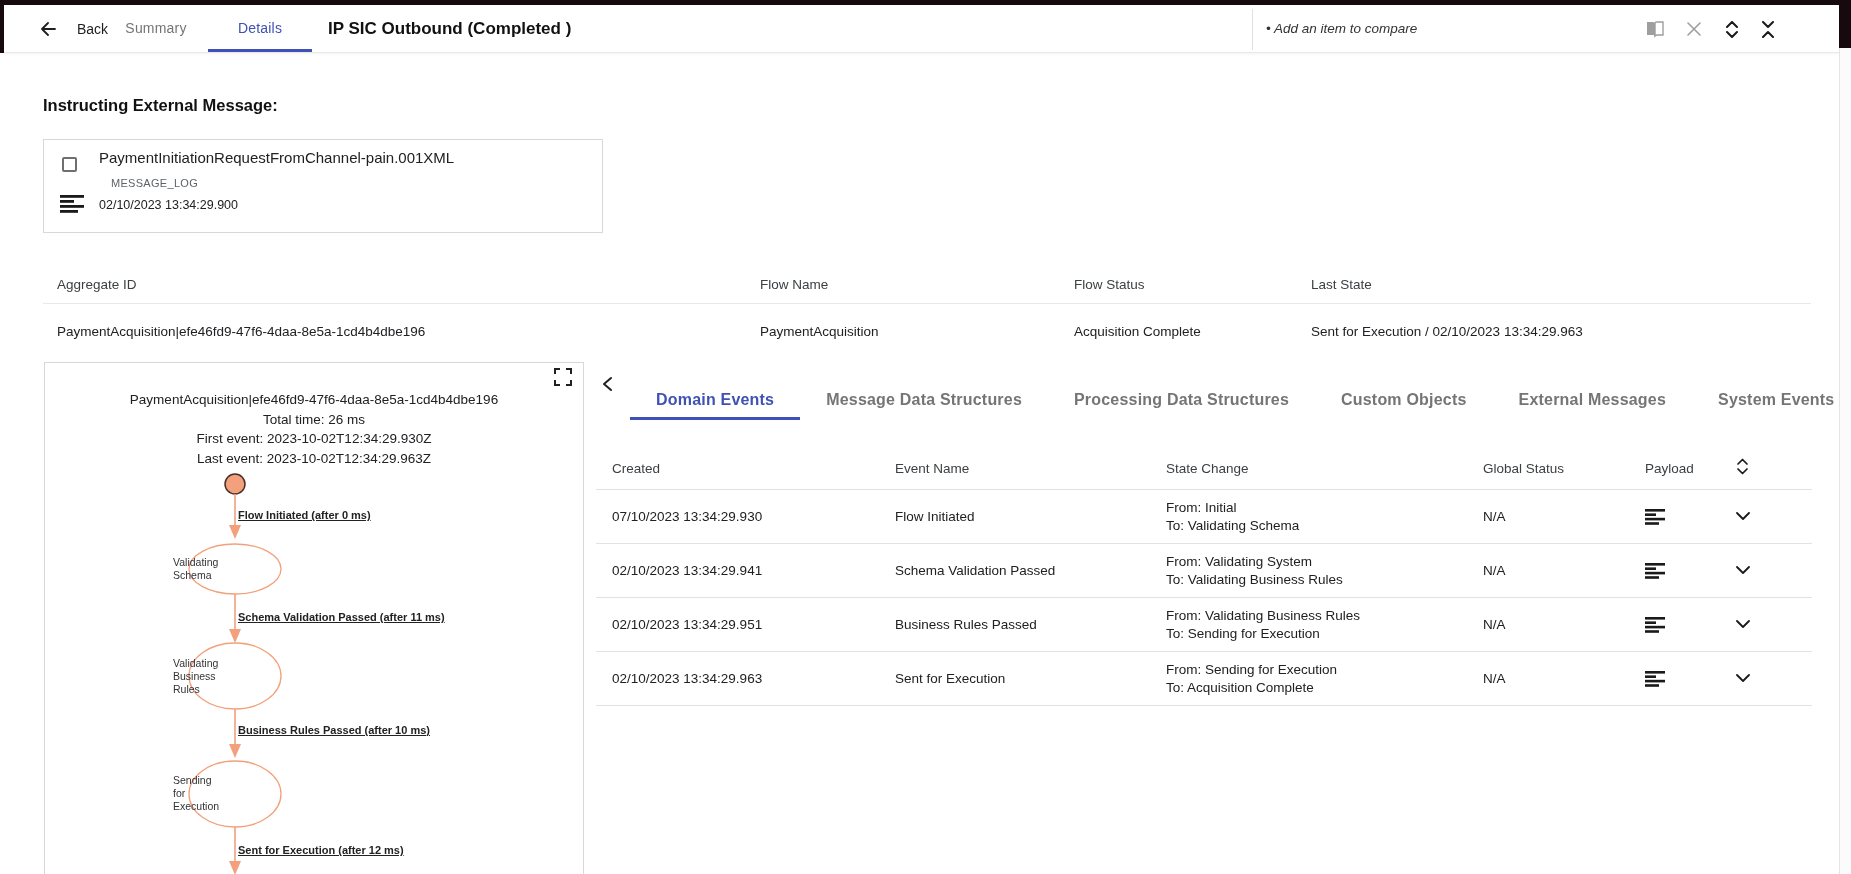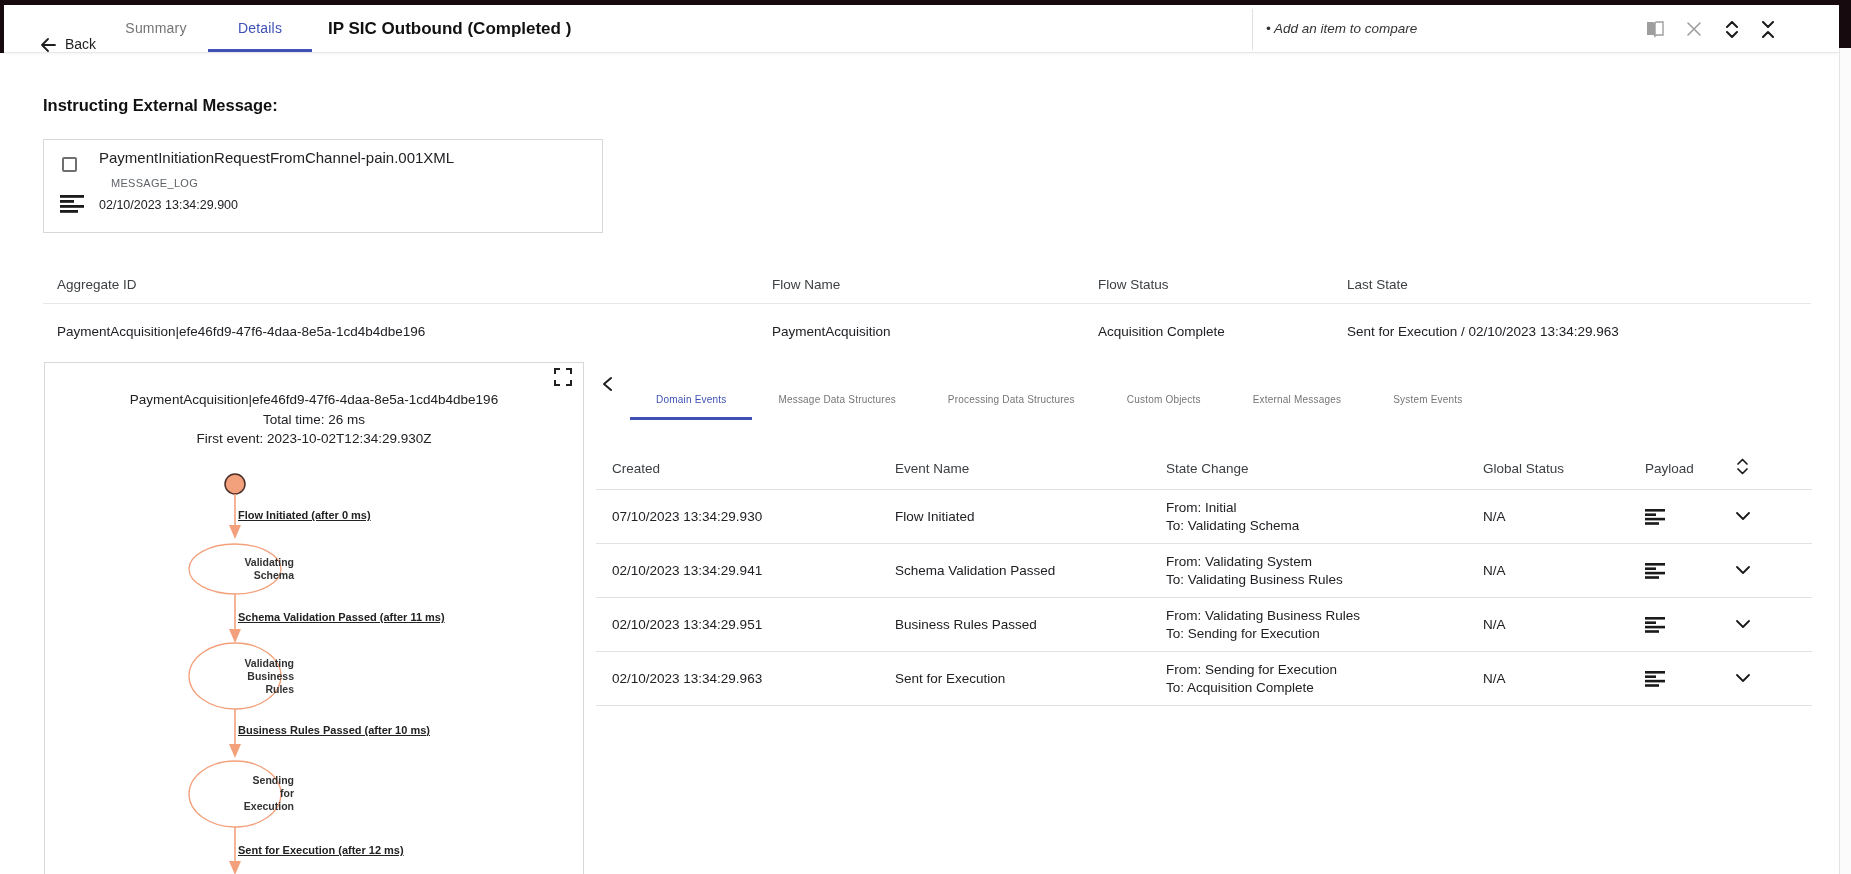--- a/index.html
+++ b/index.html
@@ -9,21 +9,21 @@
 
   
   .frame-top { position:absolute; left:0; top:0; width:1851px; height:5px; background:#160a0e; z-index:60; }
   .frame-left { position:absolute; left:0; top:0; width:4px; height:53px; background:#160a0e; z-index:60; }
   .scroll-track { position:absolute; right:0; top:0; width:12px; height:874px; background:#fbfbfb; border-left:1px solid #e4e4e4; z-index:55; }
   .scroll-thumb { position:absolute; right:0; top:0; width:12px; height:48px; background:#160a0e; }
 
   
   .topbar { position:absolute; left:4px; top:5px; width:1835px; height:48px; background:#fff;
     border-bottom:1px solid #e8e8e8; box-shadow:0 1px 3px rgba(0,0,0,.05); z-index:50; }
-  .back { position:absolute; left:36px; top:0; height:47px; display:flex; align-items:flex-end; gap:9px;
+  .back { position:absolute; left:36px; top:0; height:47px; display:flex; align-items:center; gap:21px;
     font-size:14px; color:#1f1f1f; cursor:pointer; }
   .hdr-tab { position:absolute; top:0; height:47px; line-height:47px; text-align:center;
     font-size:14px; color:#757575; letter-spacing:.2px; cursor:pointer; }
   .hdr-tab.active { color:#3f51b5; }
   .hdr-tab.active::after { content:''; position:absolute; left:0; right:0; bottom:0; height:3px; background:#3f51b5; }
   .hdr-tab.summary { left:106px; width:92px; }
   .hdr-tab.details { left:204px; width:104px; }
   .page-title { position:absolute; left:324px; top:0; height:47px; line-height:47px;
     font-size:17px; font-weight:700; color:#111; }
   .compare-divider { position:absolute; left:1248px; top:4px; width:1px; height:41px; background:#e0e0e0; }
@@ -40,43 +40,43 @@
     border:1px solid #d8d8d8; background:#fff; }
   .card-checkbox { position:absolute; left:18px; top:17px; width:15px; height:15px;
     border:2px solid #6f6f6f; border-radius:2px; cursor:pointer; }
   .card-title { position:absolute; left:55px; top:9px; font-size:15px; color:#202124; white-space:nowrap; }
   .card-type { position:absolute; left:55px; top:37px; font-size:11px; color:#5f6368; letter-spacing:.3px;margin-left:12px; }
   .card-date { position:absolute; left:55px; top:58px; font-size:12.5px; color:#202124; }
   .card-payload { position:absolute; left:16px; top:55px; width:24px; height:18px; cursor:pointer; }
 
   
   .summary-table { position:absolute; left:43px; top:266px; width:1768px; }
-  .sum-row { display:grid; grid-template-columns:703px 314px 237px auto; padding-left:14px; align-items:center;gap:12px; }
+  .sum-row { display:grid; grid-template-columns:703px 314px 237px auto; padding-left:14px; align-items:center; }
   .sum-head { height:38px; border-bottom:1px solid #e8e8e8; font-size:13.5px; color:#3c4043; }
   .sum-vals { height:55px; font-size:13.5px; color:#202124; }
   .sum-cell { white-space:nowrap; overflow:hidden; }
 
   
   .flow-panel { position:absolute; left:44px; top:362px; width:540px; height:520px;
     border:1px solid #d8d8d8; background:#fff; }
   .fullscreen-btn { position:absolute; left:509px; top:5px; width:20px; height:20px; cursor:pointer; }
   .flow-head { position:absolute; left:0; right:0; top:27px; text-align:center;
     font-size:13.5px; line-height:19.5px; color:#202124; }
   .flow-head .fh-title { white-space:nowrap; }
   .flow-svg { position:absolute; left:0; top:100px; }
   .edge-label { position:absolute; left:193px; font-size:11px; font-weight:700;
     text-decoration:underline; color:#222; white-space:nowrap; }
-  .node-label { position:absolute; left:149px; width:100px; text-align:right;
-    font-size:10.5px; line-height:13px; color:#333; white-space:pre-line;font-weight:bold; }
+  .node-label { position:absolute; left:128px; width:100px; text-align:left;
+    font-size:10.5px; line-height:13px; color:#333; white-space:pre-line; }
 
   
   .panel-collapse { position:absolute; left:601px; top:376px; width:18px; height:18px; cursor:pointer; }
   .detail-tabs { position:absolute; left:630px; top:383px; height:37px; display:flex; }
-  .dtab { padding:0 26px; line-height:34px; font-size:10px; color:#757575; letter-spacing:.2px;
-    border-bottom:3px solid transparent; cursor:pointer; white-space:nowrap; }
+  .dtab { padding:0 26px; line-height:34px; font-size:16px; color:#757575; letter-spacing:.2px;
+    border-bottom:3px solid transparent; cursor:pointer; white-space:nowrap;font-weight:bold; }
   .dtab.active { color:#3f51b5; border-bottom-color:#3f51b5; }
 
   
   .events-table { position:absolute; left:596px; top:420px; width:1216px; }
   .ev-grid { display:grid; grid-template-columns:283px 271px 317px 162px 91px 76px;
     padding-left:16px; border-bottom:1px solid #e2e2e2; }
   .ev-head { height:70px; align-items:end; padding-bottom:13px; font-size:13.5px; color:#3c4043; }
   .ev-row { height:54px; align-items:center; font-size:13.5px; color:#202124; cursor:pointer; }
   .state-cell div { line-height:17.5px; }
   .sort-btn { width:14px; height:19px; cursor:pointer; }
@@ -166,20 +166,21 @@
   <div class="flow-panel">
     <div class="fullscreen-btn">
       <svg width="18" height="18" viewBox="0 0 18 18">
         <path d="M1 6V1h5 M12 1h5v5 M17 12v5h-5 M6 17H1v-5" fill="none" stroke="#212121" stroke-width="2"></path>
       </svg>
     </div>
     <div class="flow-head">
       <div class="fh-title">PaymentAcquisition|efe46fd9-47f6-4daa-8e5a-1cd4b4dbe196</div>
       <div>Total time: 26 ms</div>
       <div>First event: 2023-10-02T12:34:29.930Z</div>
+      <div>Last event: 2023-10-02T12:34:29.963Z</div>
     </div>
 
     <svg class="flow-svg" width="540" height="412" viewBox="0 0 540 412">
       <circle cx="190" cy="21" r="10" fill="#f2a17c" stroke="#4a2e28" stroke-width="1.5"></circle>
       <path d="M190 31v32" stroke="#f2a17c" stroke-width="1.6"></path>
       <polygon points="184,62 196,62 190,76" fill="#f2a17c"></polygon>
       <ellipse cx="190" cy="106" rx="46" ry="25" fill="#fff" stroke="#f2a17c" stroke-width="1.3"></ellipse>
       <path d="M190 131v36" stroke="#f2a17c" stroke-width="1.6"></path>
       <polygon points="184,166 196,166 190,180" fill="#f2a17c"></polygon>
       <ellipse cx="190" cy="213" rx="46" ry="33" fill="#fff" stroke="#f2a17c" stroke-width="1.3"></ellipse>

